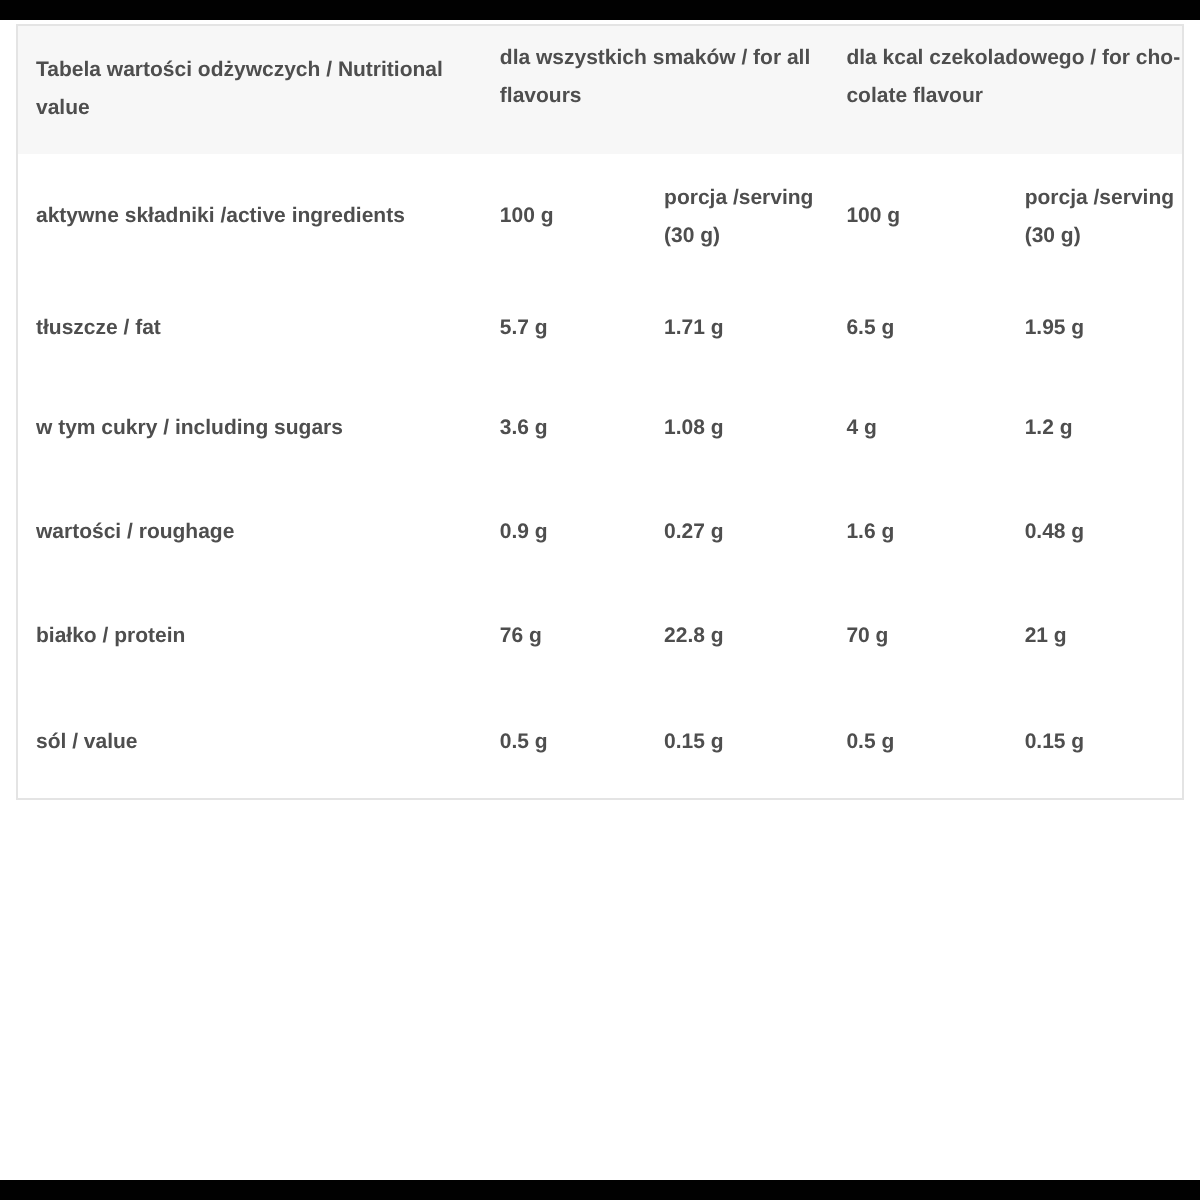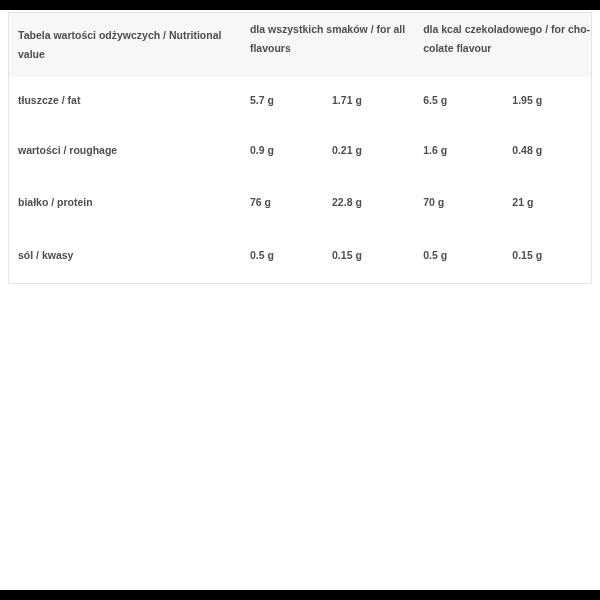--- a/index.html
+++ b/index.html
@@ -78,51 +78,67 @@
 
   <tbody>
       <tr class="header-row h64">
     <th>Tabela wartości odżywczych / Nutritional value</th>
     <th class="span-col" colspan="2">dla wszystkich smaków / for all
 flavours</th>
     <th class="span-col" colspan="2">dla kcal czekoladowego / for cho-
 colate flavour</th>
   </tr>
 
+  <tr class="h64">
+    <td>aktywne składniki /active ingredients</td>
+    <td>100 g</td>
+    <td>porcja /serving
+(30 g)</td>
+    <td>100 g</td>
+    <td>porcja /serving
+(30 g)</td>
+  </tr>
 
 
   <tr class="h48">
     <td>tłuszcze / fat</td>
     <td>5.7 g</td>
     <td>1.71 g</td>
     <td>6.5 g</td>
     <td>1.95 g</td>
   </tr>
 
 
 
+  <tr class="h52">
+    <td>w tym cukry / including sugars</td>
+    <td>3.6 g</td>
+    <td>1.08 g</td>
+    <td>4 g</td>
+    <td>1.2 g</td>
+  </tr>
 
   <tr class="h52">
     <td>wartości / roughage</td>
     <td>0.9 g</td>
-    <td>0.21 g</td>
+    <td>0.27 g</td>
     <td>1.6 g</td>
     <td>0.48 g</td>
   </tr>
 
   <tr class="h52">
     <td>białko / protein</td>
     <td>76 g</td>
     <td>22.8 g</td>
     <td>70 g</td>
     <td>21 g</td>
   </tr>
 
   <tr class="h55">
-    <td>sól / kwasy</td>
+    <td>sól / value</td>
     <td>0.5 g</td>
     <td>0.15 g</td>
     <td>0.5 g</td>
     <td>0.15 g</td>
   </tr>
 </tbody>
   </table>
 
 <div class="letterbox bottom"></div>
 

